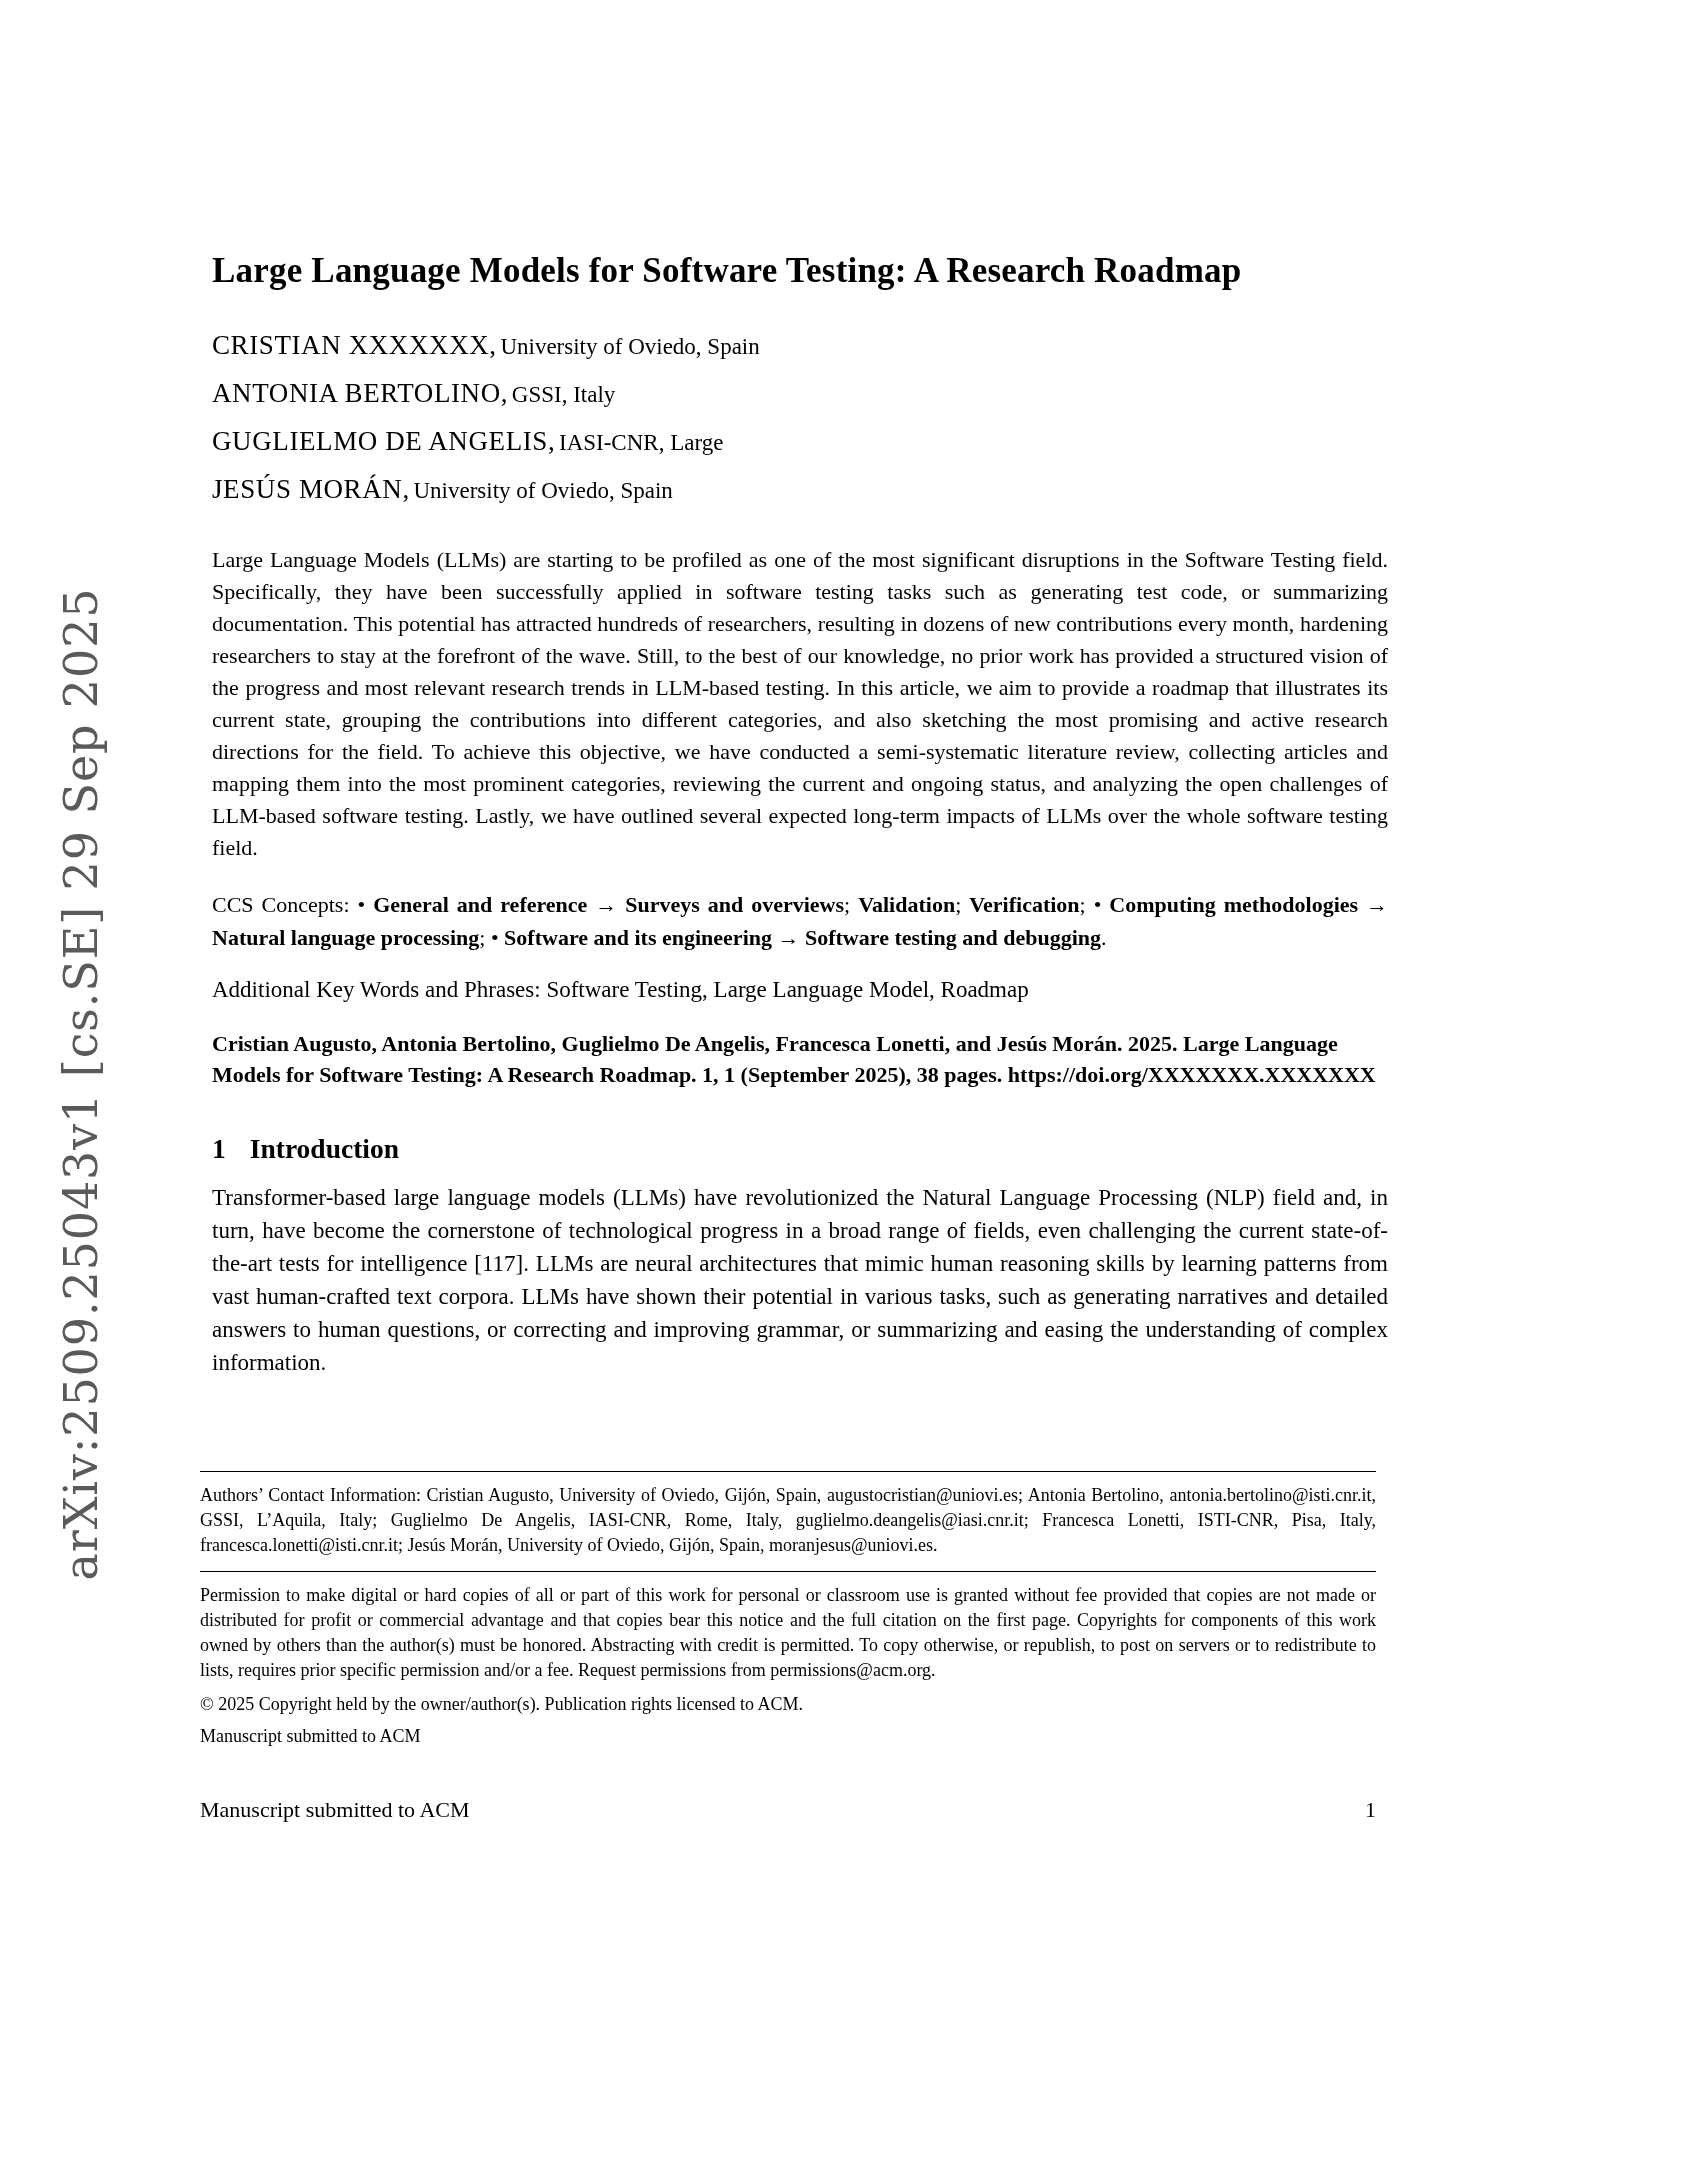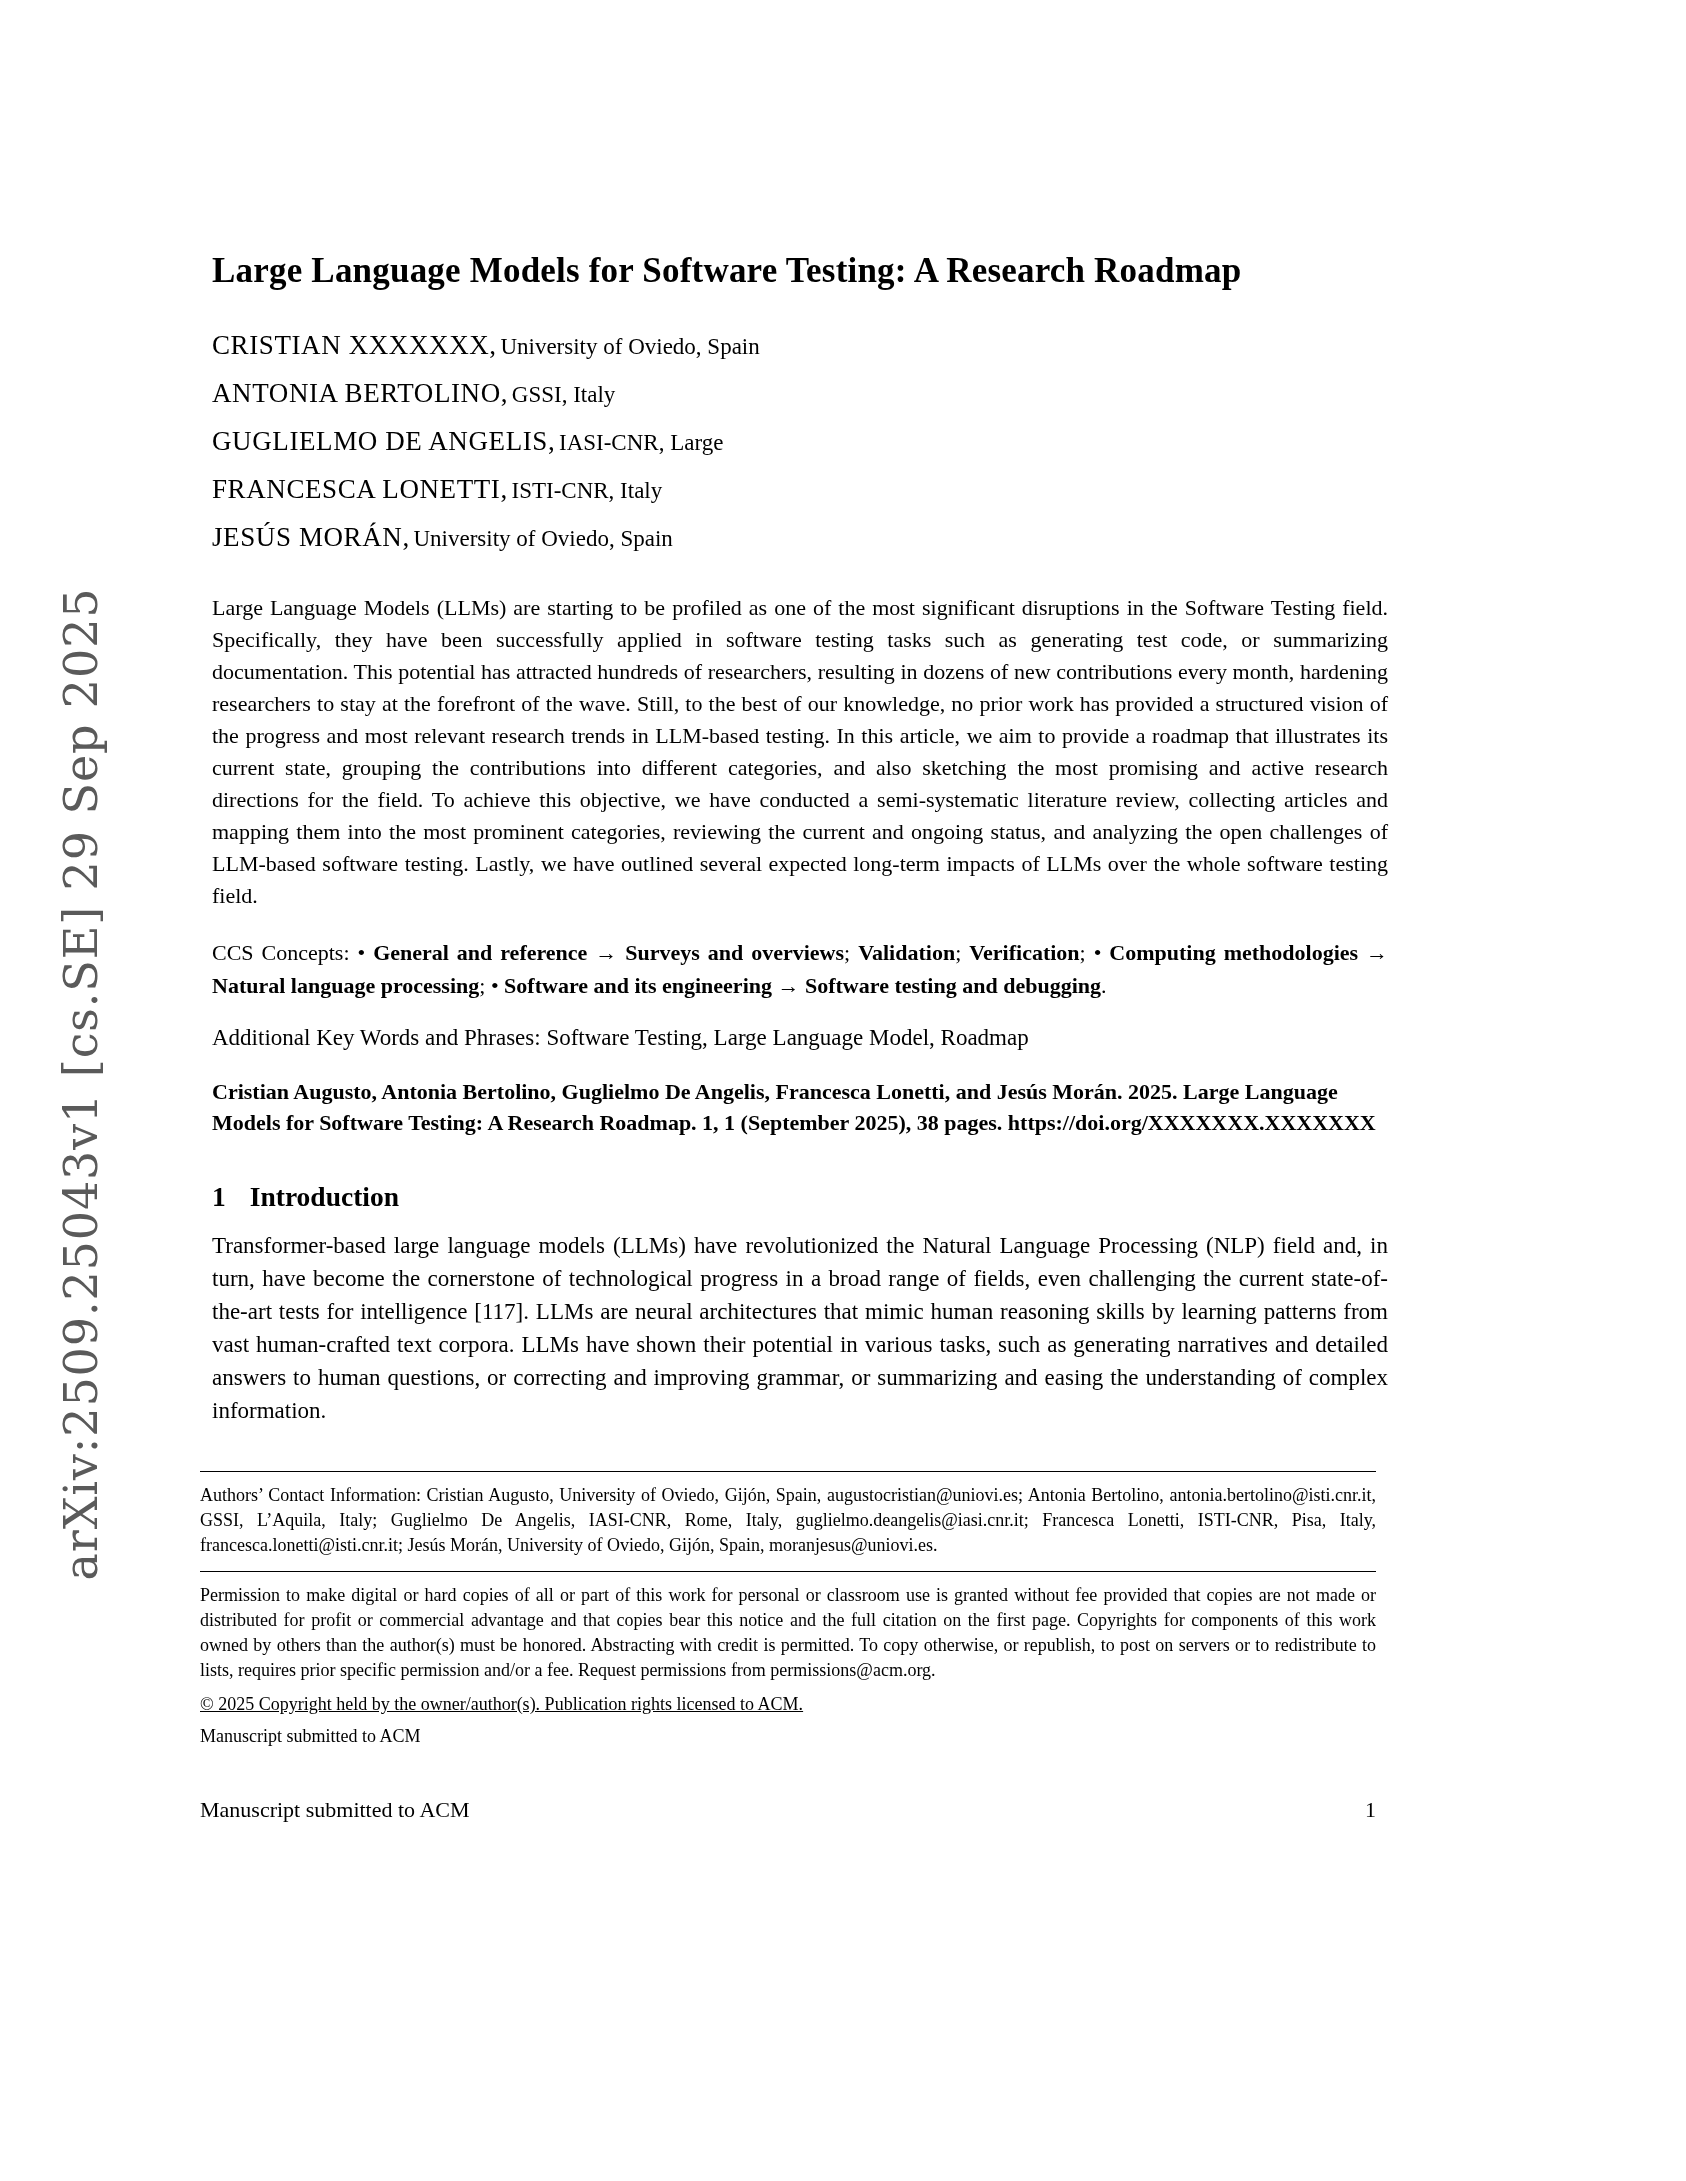--- a/index.html
+++ b/index.html
@@ -107,21 +107,21 @@
     line-height: 25px;
   }
   .fn-rule {
     border: none;
     border-top: 1.8px solid #000000;
     margin: 0;
     width: 100%;
   }
   .contact-note   { margin: 11px 0 13px 0; text-align: justify; }
   .permission-note{ margin: 11px 0 0 0;  text-align: justify; }
-  .copyright-note { margin: 9.2px 0 0 0; text-decoration: underline; }
+  .copyright-note { margin: 9.2px 0 0 0; }
   .manuscript-note{ margin: 7.3px 0 0 0; }
 
   .page-footer {
     position: absolute;
     left: 200px;
     top: 1796px;
     width: 1176px;
     display: flex;
     justify-content: space-between;
     font-size: 22px;
@@ -136,21 +136,20 @@
   <div class="arxiv-stamp">arXiv:2509.25043v1 [cs.SE] 29 Sep 2025</div>
 
   <div class="content">
 
     <h1 class="paper-title">Large Language Models for Software Testing: A Research Roadmap</h1>
 
     <div class="authors">
       <div class="author-line"><span class="author-name">CRISTIAN XXXXXXX,</span> <span class="author-affiliation">University of Oviedo, Spain</span></div>
       <div class="author-line"><span class="author-name">ANTONIA BERTOLINO,</span> <span class="author-affiliation">GSSI, Italy</span></div>
       <div class="author-line"><span class="author-name">GUGLIELMO DE ANGELIS,</span> <span class="author-affiliation">IASI-CNR, Large</span></div>
-      <div class="author-line"><span class="author-name">FRANCESCA LONETTI,</span> <span class="author-affiliation">ISTI-CNR, Italy</span></div>
       <div class="author-line"><span class="author-name">JESÚS MORÁN,</span> <span class="author-affiliation">University of Oviedo, Spain</span></div>
     </div>
 
     <p class="abstract">Large Language Models (LLMs) are starting to be profiled as one of the most significant disruptions in the Software Testing field. Specifically, they have been successfully applied in software testing tasks such as generating test code, or summarizing documentation. This potential has attracted hundreds of researchers, resulting in dozens of new contributions every month, hardening researchers to stay at the forefront of the wave. Still, to the best of our knowledge, no prior work has provided a structured vision of the progress and most relevant research trends in LLM-based testing. In this article, we aim to provide a roadmap that illustrates its current state, grouping the contributions into different categories, and also sketching the most promising and active research directions for the field. To achieve this objective, we have conducted a semi-systematic literature review, collecting articles and mapping them into the most prominent categories, reviewing the current and ongoing status, and analyzing the open challenges of LLM-based software testing. Lastly, we have outlined several expected long-term impacts of LLMs over the whole software testing field.</p>
 
     <p class="ccs"><span>CCS Concepts: • </span><span class="b">General and reference</span><span> → </span><span class="b">Surveys and overviews</span><span>; </span><span class="b">Validation</span><span>; </span><span class="b">Verification</span><span>; • </span><span class="b">Computing methodologies</span><span> → </span><span class="b">Natural language processing</span><span>; • </span><span class="b">Software and its engineering</span><span> → </span><span class="b">Software testing and debugging</span><span>.</span></p>
 
     <p class="keywords">Additional Key Words and Phrases: Software Testing, Large Language Model, Roadmap</p>
 
     <p class="acm-ref-text"><span>Cristian Augusto, Antonia Bertolino, Guglielmo De Angelis, Francesca Lonetti, and Jesús Morán. 2025. Large Language Models for Software Testing: A Research Roadmap.  1, 1 (September 2025), 38 pages. </span><a class="doi-link" href="#">https://doi.org/XXXXXXX.XXXXXXX</a></p>

